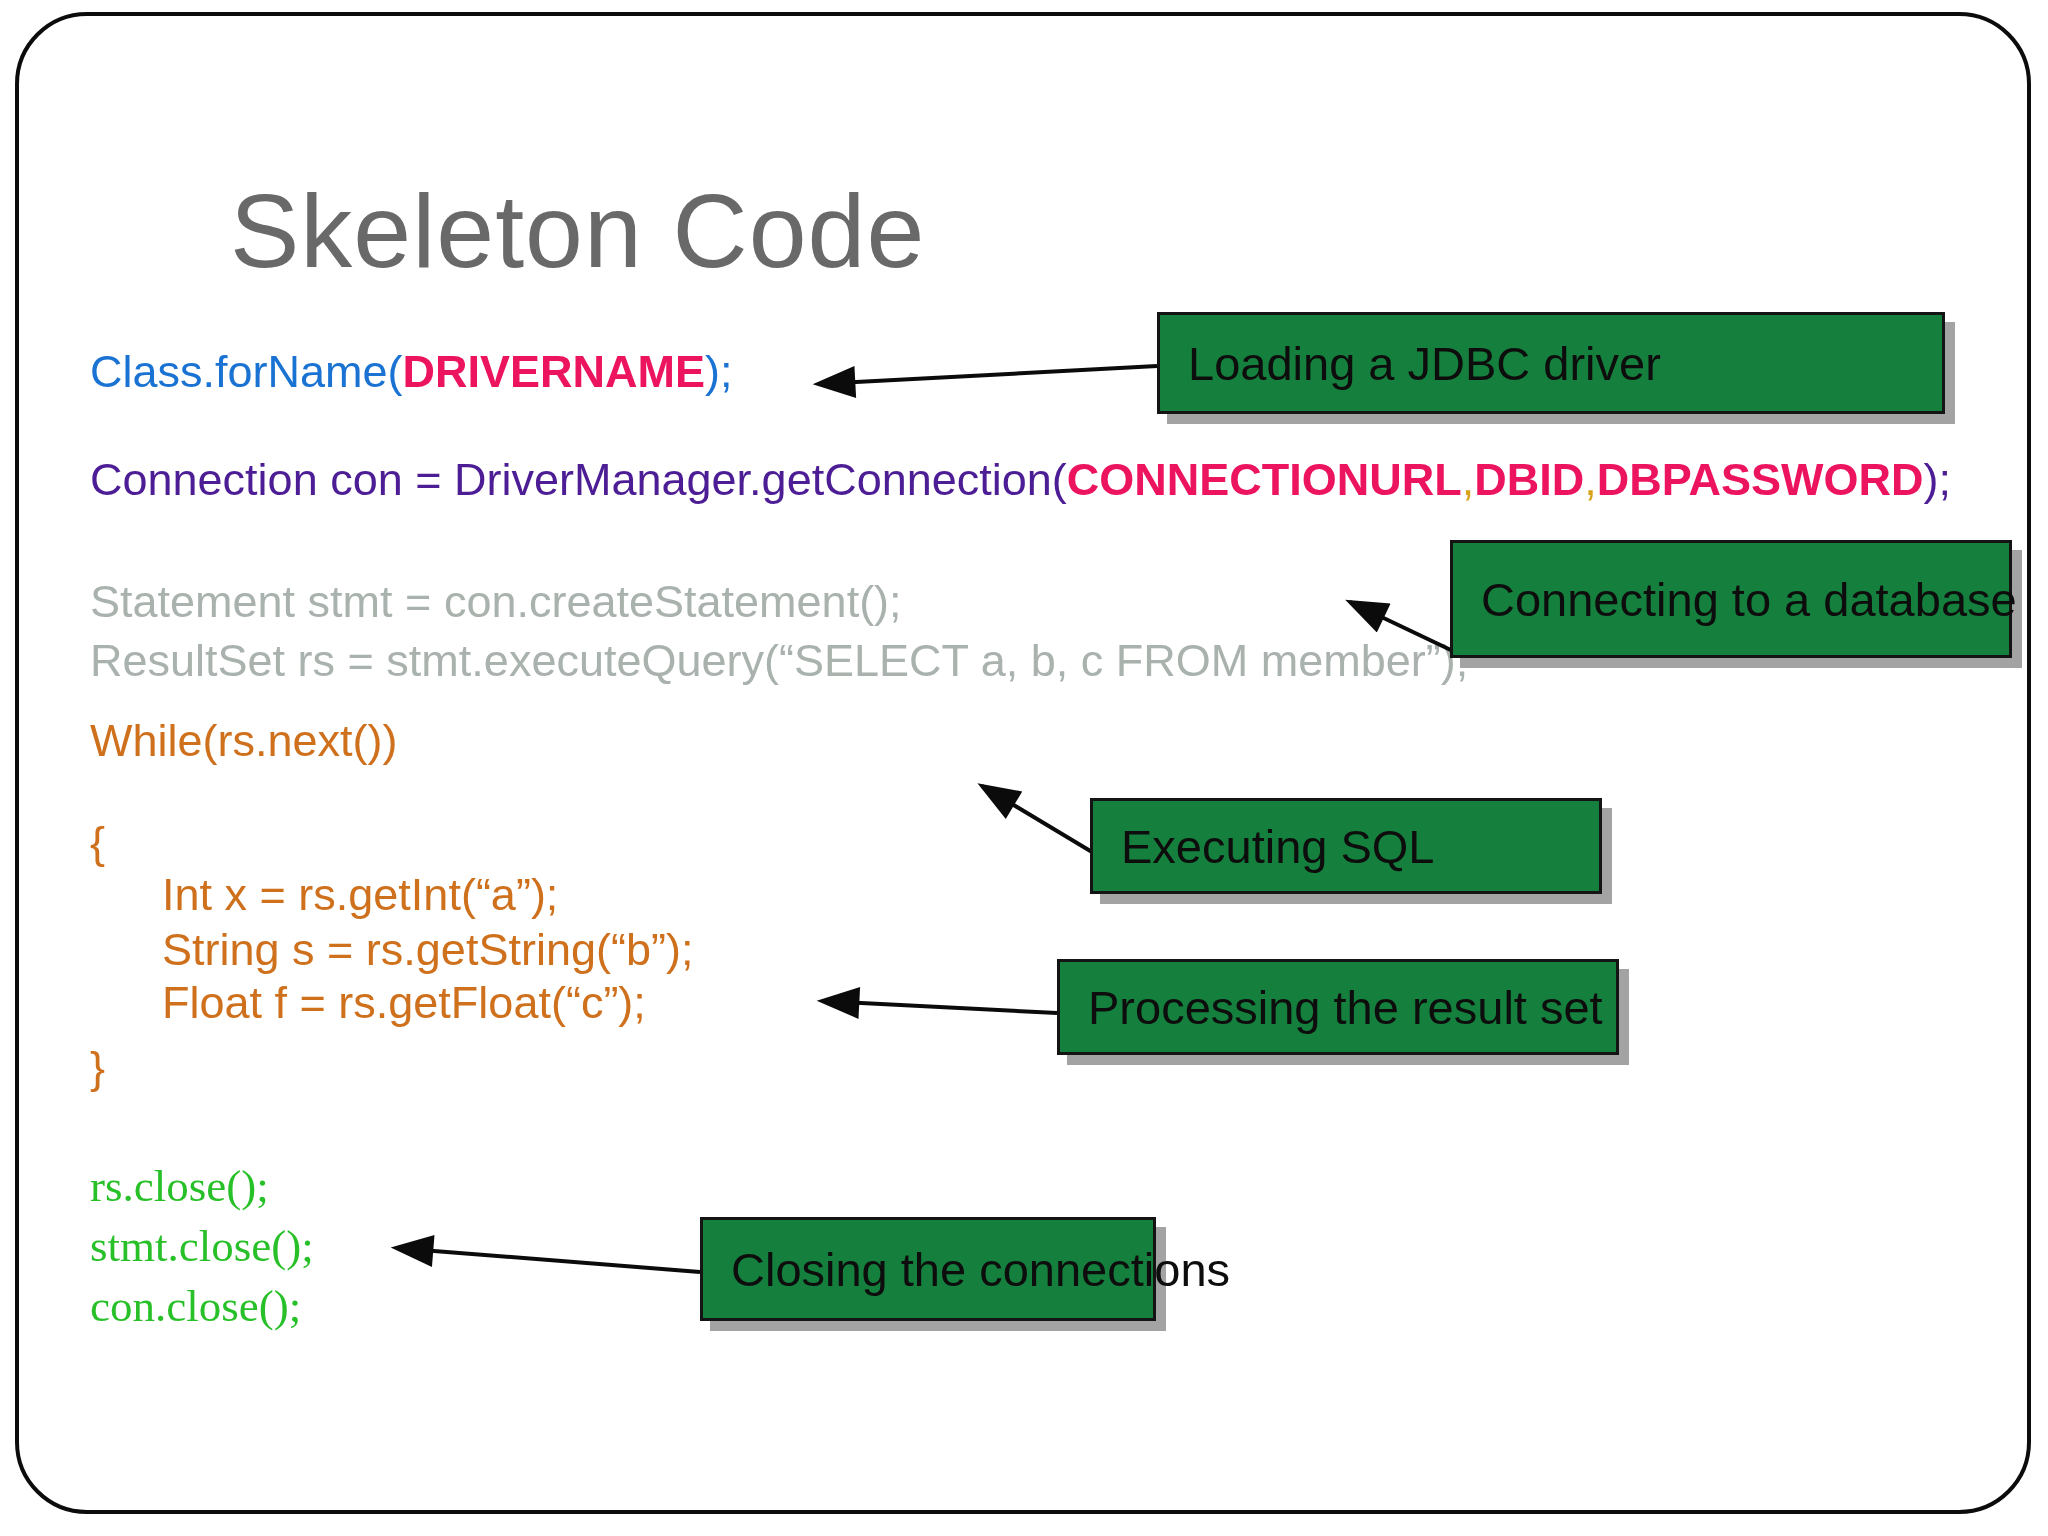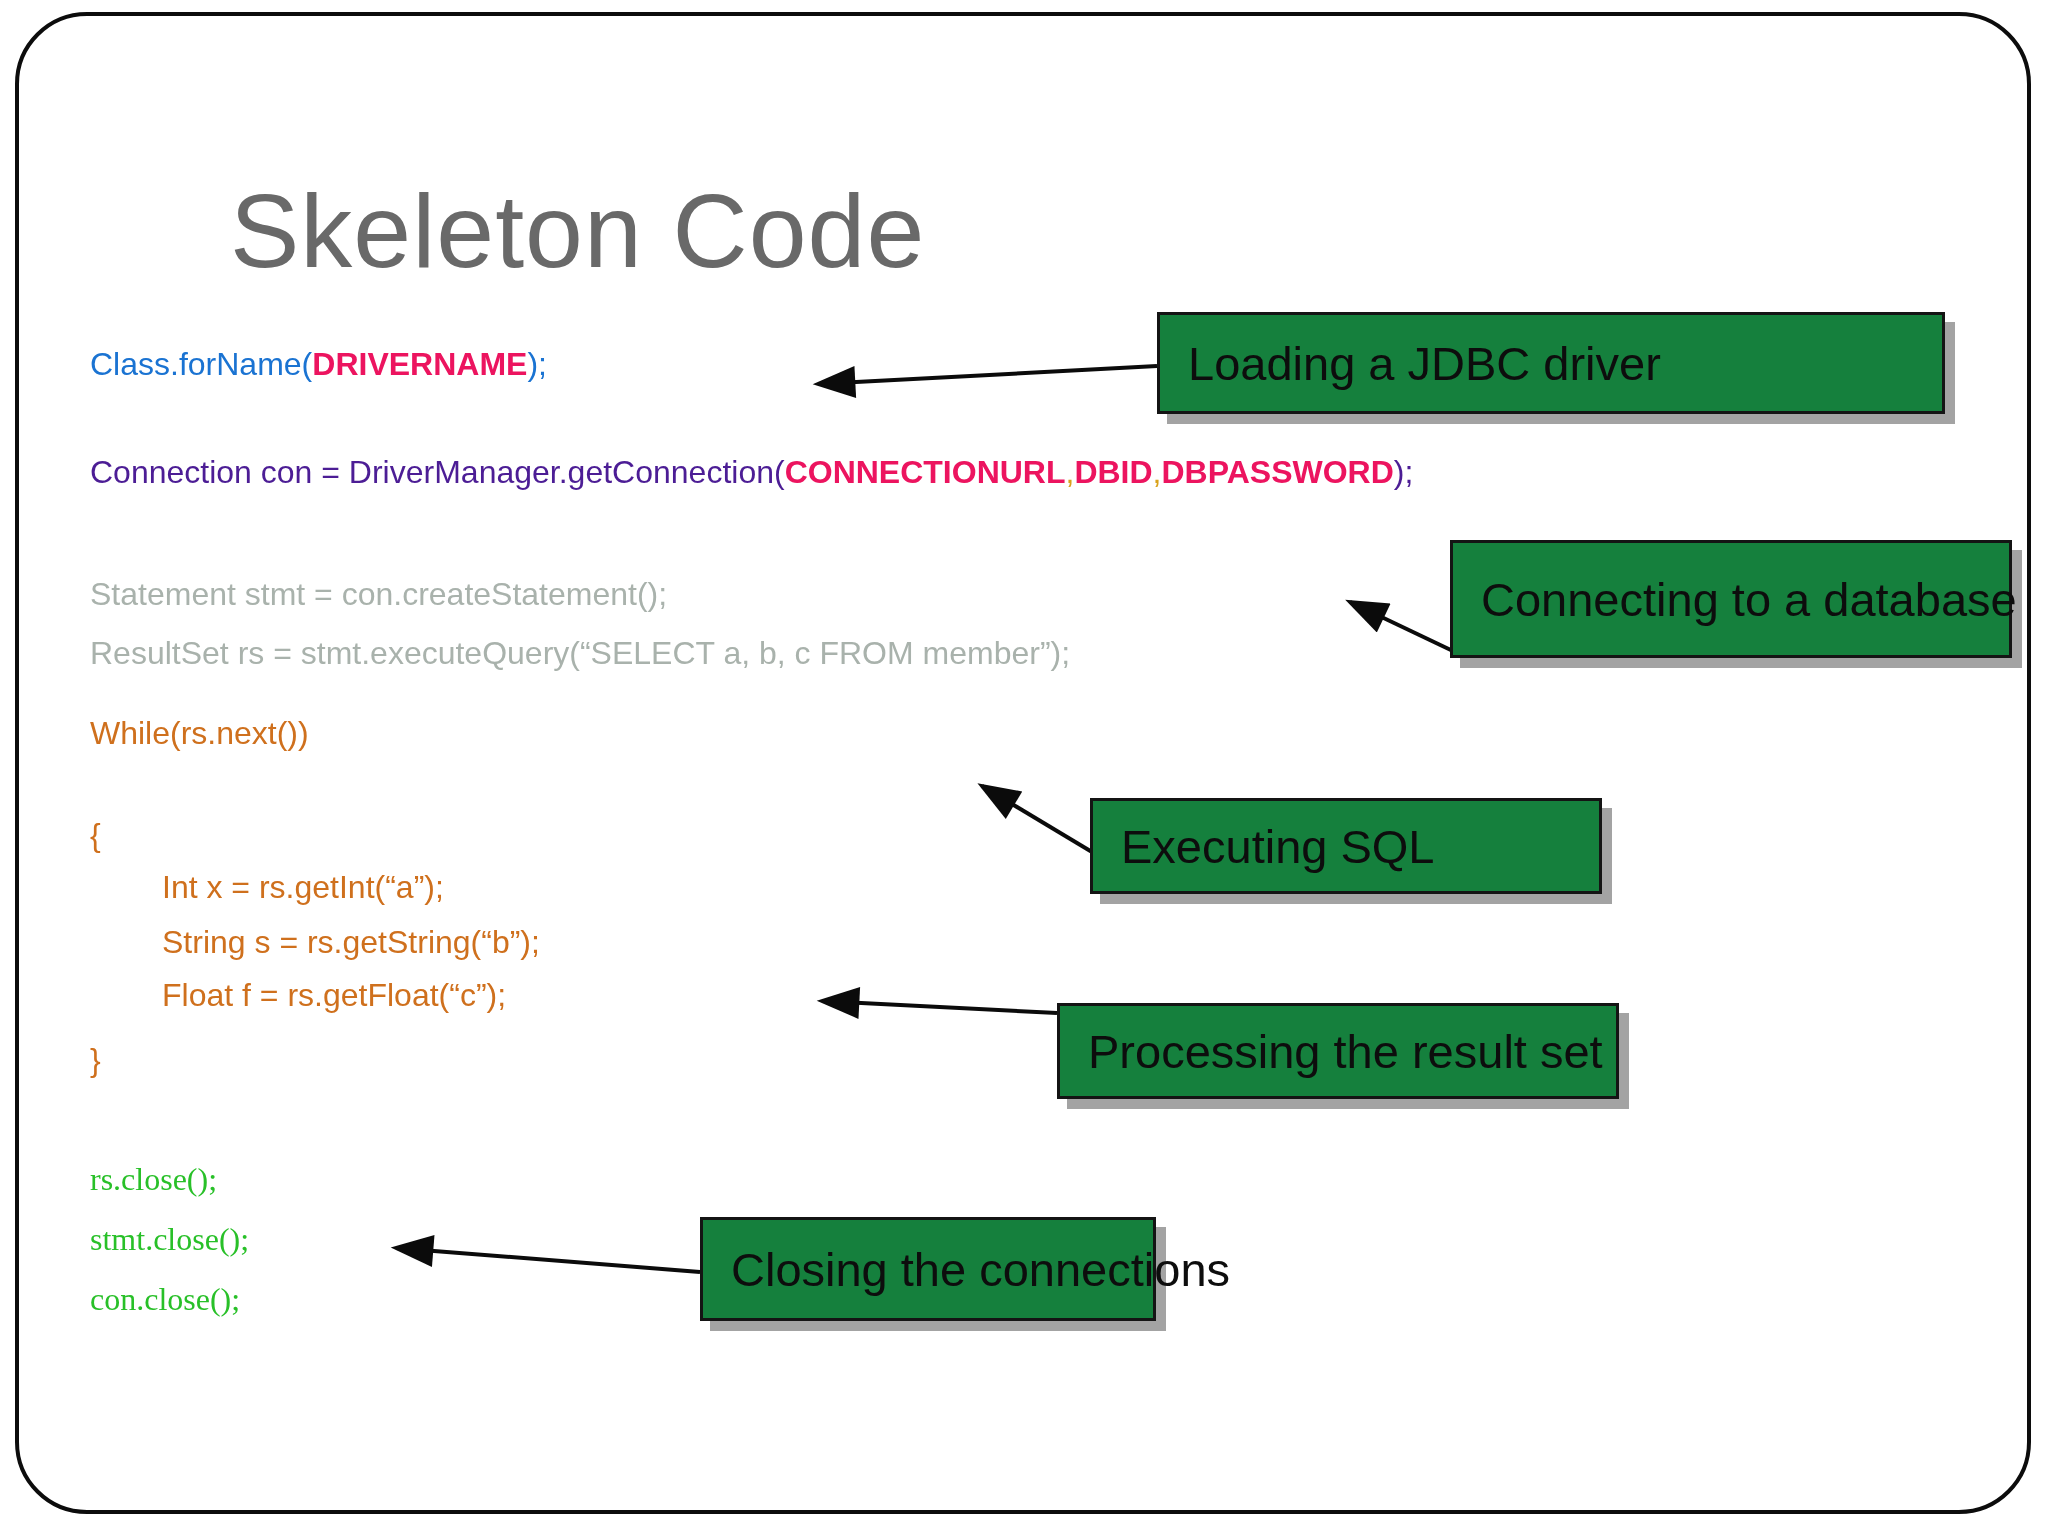--- a/index.html
+++ b/index.html
@@ -25,21 +25,21 @@
     left: 230px; top: 179px;
     font-size: 104px;
     line-height: 1;
     color: #696969;
     letter-spacing: 1px;
     white-space: nowrap;
   }
   .code-line {
     position: absolute;
     left: 90px;
-    font-size: 32px;
+    font-size: 45px;
     line-height: 1.15;
     white-space: nowrap;
     color: #111111;
   }
   .indent { left: 162px; }
   .c-blue   { color: #1a73d2; }
   .c-pink   { color: #ec145f; font-weight: bold; }
   .c-gold   { color: #d9a21b; }
   .c-gray   { color: #a9b2ac; }
   .c-orange { color: #cf701d; }
@@ -55,21 +55,21 @@
     display: flex;
     align-items: center;
     padding-left: 28px;
     font-size: 47px;
     color: #0d0d0d;
     white-space: nowrap;
   }
   #callout-loading    { left: 1157px; top: 312px; width: 788px; height: 102px; }
   #callout-connecting { left: 1450px; top: 540px; width: 562px; height: 118px; }
   #callout-executing  { left: 1090px; top: 798px; width: 512px; height: 96px;  }
-  #callout-processing { left: 1057px; top: 959px; width: 562px; height: 96px; margin-top: 44px;  }
+  #callout-processing { left: 1057px; top: 959px; width: 562px; height: 96px;  }
   #callout-closing    { left: 700px;  top: 1217px; width: 456px; height: 104px; }
 
   #arrow-layer {
     position: absolute;
     left: 0; top: 0;
     width: 2048px; height: 1536px;
     pointer-events: none;
   }
 </style>
 </head>

